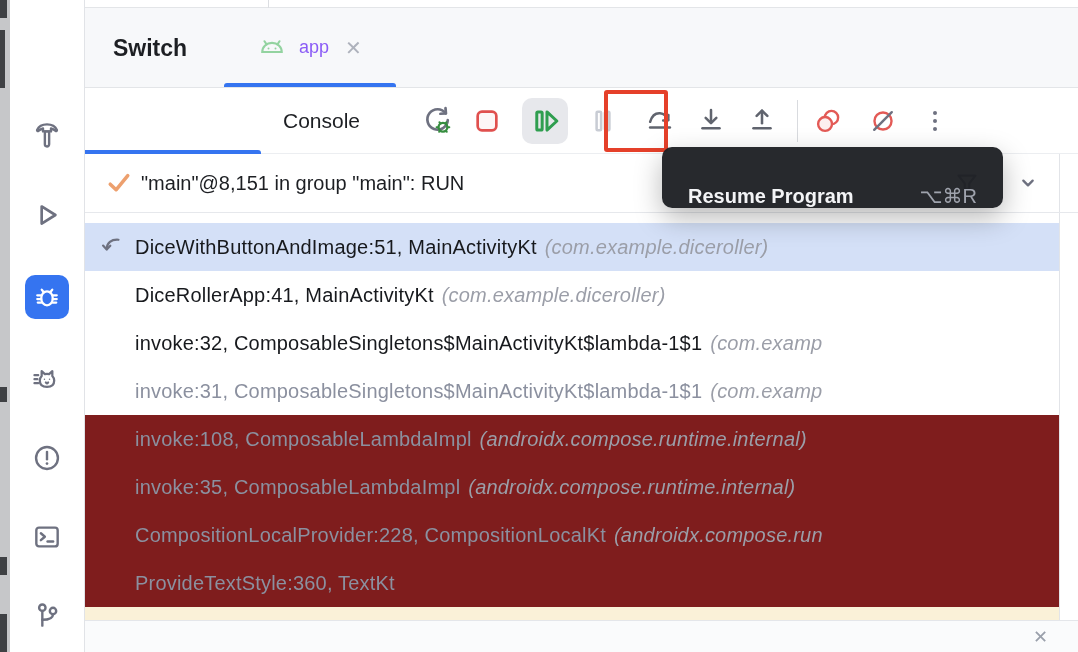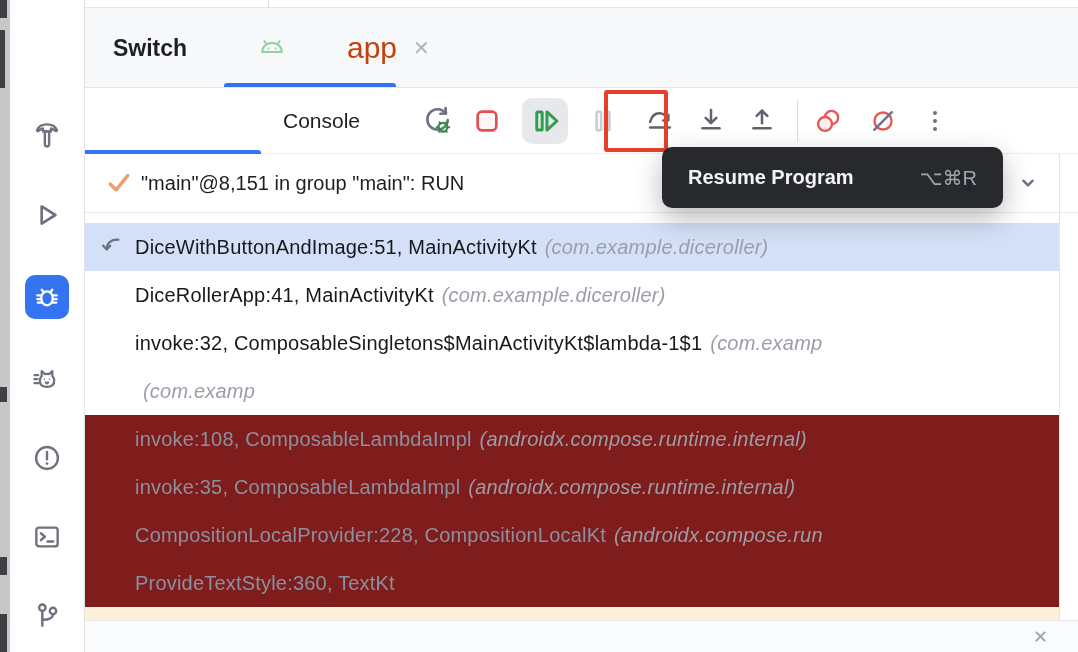--- a/index.html
+++ b/index.html
@@ -24,21 +24,21 @@
   .top-strip { position:absolute; top:0; left:0; width:100%; height:8px; background:#fff;
                border-bottom:1px solid #e3e5e8; }
   .top-strip .vdiv { position:absolute; left:183px; top:0; width:1px; height:8px; background:#dcdee2; }
 
   
   .header { position:absolute; top:8px; left:0; width:100%; height:80px; background:#f7f8fa;
             border-bottom:1px solid #e3e5e8; }
   .debug-title { position:absolute; left:28px; top:50%; transform:translateY(-50%);
                  font-size:23px; font-weight:700; color:#1d1f23; }
   .session-tab { position:absolute; left:160px; top:0; height:100%; display:flex; align-items:center; gap:12px; padding:0 12px; }
-  .session-tab .label { font-size:30px; color:#c2410c;margin-left:48px; }
+  .session-tab .label { font-size:18px; color:#8b5cf6; }
   .session-tab .close { font-size:20px; color:#aeb2bc; margin-left:4px; }
   .session-underline { position:absolute; left:139px; bottom:0; width:172px; height:4px;
                        background:#3574f0; border-radius:3px 3px 0 0; }
 
   
   .toolbar { position:absolute; top:88px; left:0; width:100%; height:66px; background:#fff;
              border-bottom:1px solid #eceef1; }
   .view-tab { position:absolute; top:0; height:100%; display:flex; align-items:center;
               font-size:21px; color:#1d1f23; }
   .view-tab.t0 { left:28px; font-weight:500; }
@@ -52,21 +52,21 @@
   .tb-divider { position:absolute; left:712px; top:12px; width:1px; height:42px; background:#d9dbdf; }
   .dots { display:flex; flex-direction:column; gap:4px; }
   .dots i { width:4px; height:4px; border-radius:50%; background:#6e7180; }
 
   
   .annotation-box { position:absolute; left:519px; top:90px; width:64px; height:62px;
                     border:4px solid #e5402a; border-radius:3px; z-index:20; pointer-events:none; }
 
   
   .tooltip { position:absolute; left:577px; top:147px; width:341px; height:61px; z-index:30;
-             background:rgba(30,32,36,0.96); border-radius:10px; display:flex; align-items:center;
+             background:rgba(30,32,36,0.96); border-radius:10px; display:flex; align-items:flex-end;
              justify-content:space-between; padding:0 26px; box-shadow:0 10px 28px rgba(0,0,0,.28); }
   .tooltip .tt-label { color:#f3f4f6; font-size:20px; font-weight:600; white-space:nowrap; }
   .tooltip .tt-shortcut { color:#9fa3ad; font-size:20px; white-space:nowrap; }
 
   
   .thread-bar { position:absolute; top:154px; left:0; width:100%; height:59px; background:#fff;
                 border-bottom:1px solid #e6e8ec; }
   .thread-bar .check { position:absolute; left:20px; top:50%; transform:translateY(-50%); }
   .thread-bar .status { position:absolute; left:56px; top:50%; transform:translateY(-50%);
                         font-size:20px; color:#1d1f23; white-space:nowrap; }
@@ -339,20 +339,21 @@
     <span class="frame-title">DiceRollerApp:41, MainActivityKt</span>
     <span class="pkg">(com.example.diceroller)</span>
   </div>
           <div class="frame-row">
 
     <span class="frame-title">invoke:32, ComposableSingletons$MainActivityKt$lambda-1$1</span>
     <span class="pkg">(com.examp</span>
   </div>
           <div class="frame-row dimmed">
 
+    <span class="frame-title">invoke:31, ComposableSingletons$MainActivityKt$lambda-1$1</span>
     <span class="pkg">(com.examp</span>
   </div>
           <div class="frame-row library dimmed">
 
     <span class="frame-title">invoke:108, ComposableLambdaImpl</span>
     <span class="pkg">(androidx.compose.runtime.internal)</span>
   </div>
           <div class="frame-row library dimmed">
 
     <span class="frame-title">invoke:35, ComposableLambdaImpl</span>

